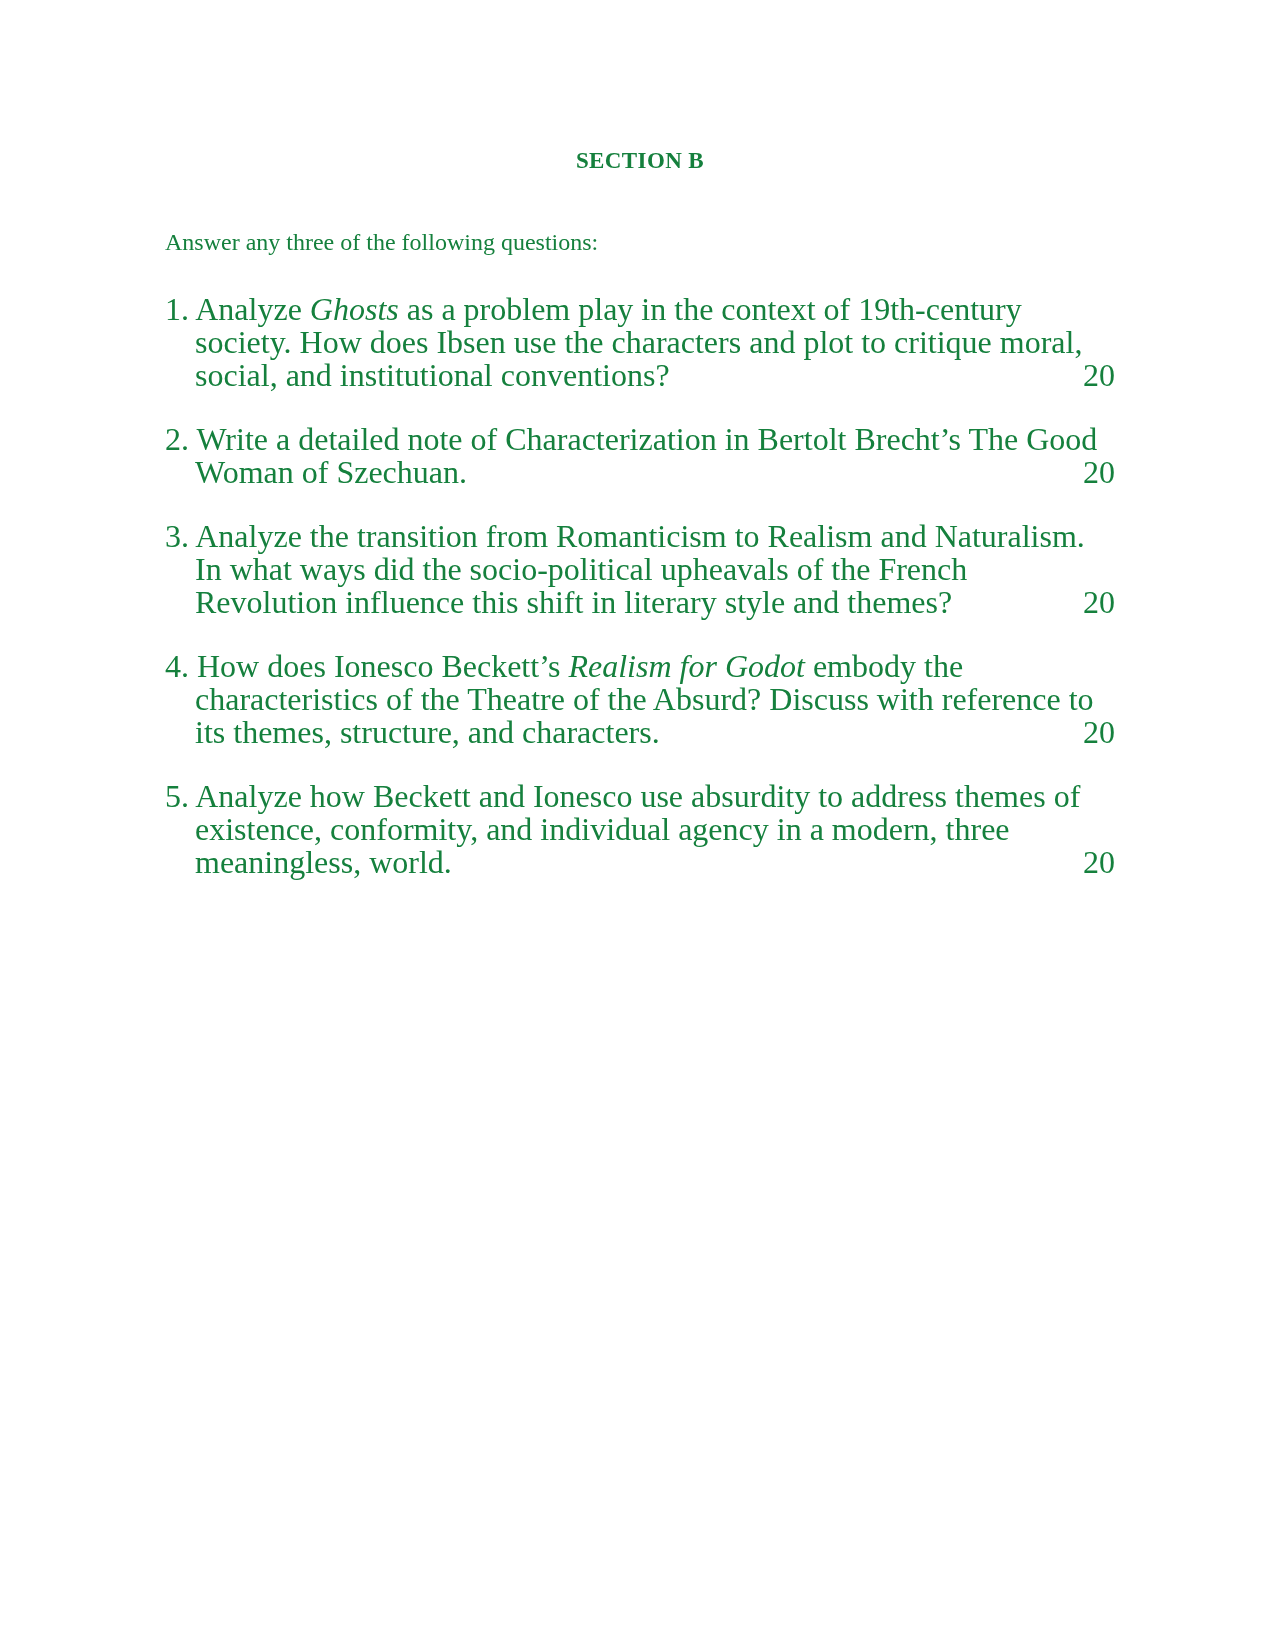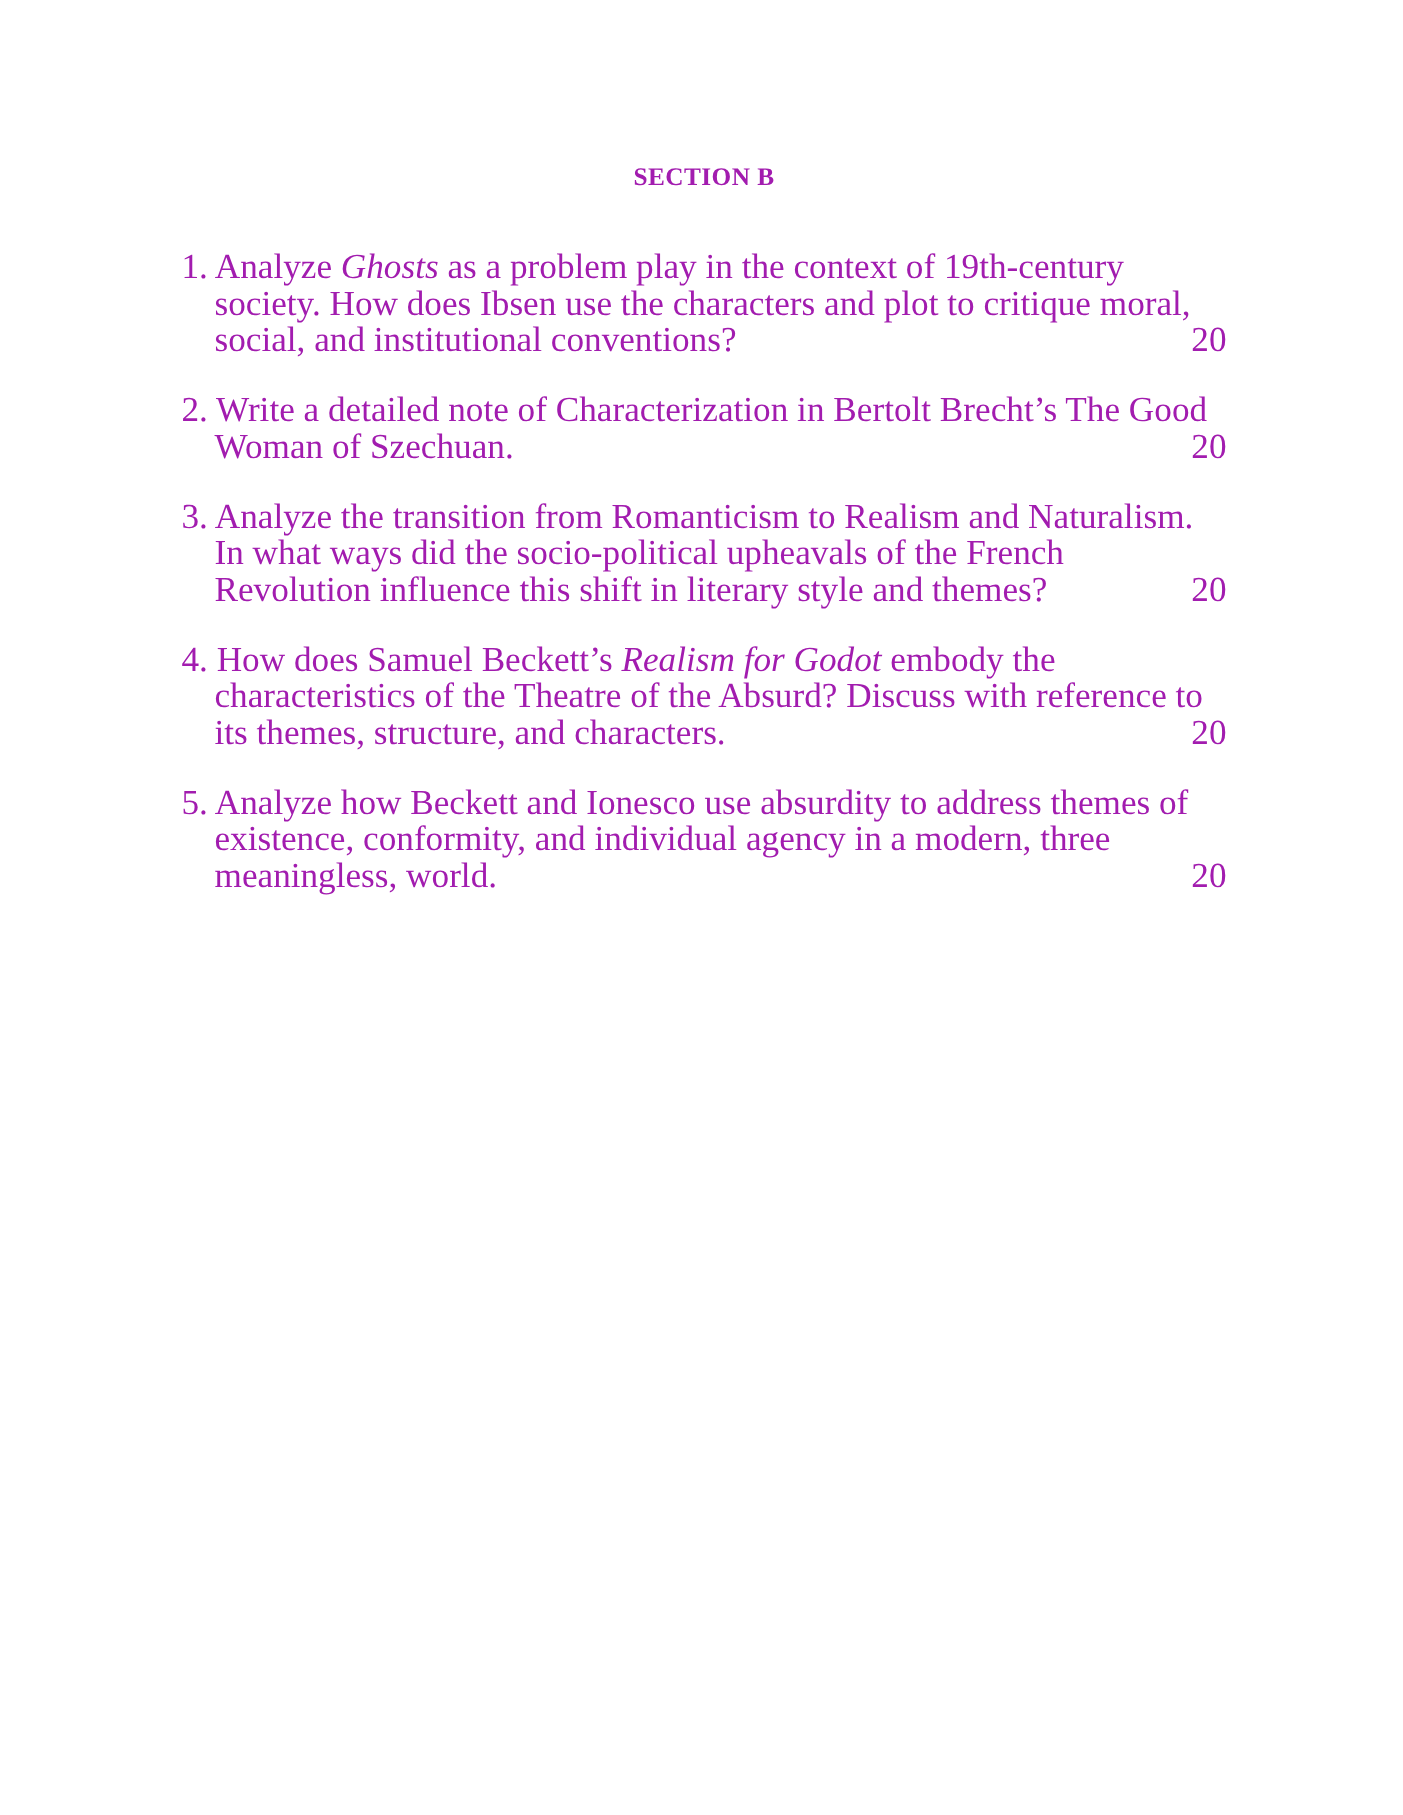--- a/index.html
+++ b/index.html
@@ -5,21 +5,21 @@
   html, body {
     margin: 0;
     padding: 0;
     background: #ffffff;
   }
   .page {
     position: relative;
     width: 1275px;
     height: 1650px;
     background: #ffffff;
-    color: #a21caf;
+    color: #15803d;
     font-family: "Liberation Serif", "DejaVu Serif", serif;
     box-sizing: border-box;
     padding: 148px 160px 0 165px;
     overflow: hidden;
   }
   .section-title {
     text-align: center;
     font-weight: bold;
     font-size: 23px;
     letter-spacing: 0.4px;
@@ -48,20 +48,21 @@
     font-style: italic;
   }
 </style>
 </head>
 <body>
 
 <div class="page">
 
   <div class="section-title">SECTION B</div>
 
+  <div class="instruction">Answer any three of the following questions:</div>
 
   <div class="question">
     <span class="qnum">1.</span>
     <span>Analyze </span><span class="italic">Ghosts</span><span> as a problem play in the context of 19th-century society. How does Ibsen use the characters and plot to critique moral, social, and institutional conventions?</span>
     <span class="marks">20</span>
   </div>
 
   <div class="question">
     <span class="qnum">2.</span>
     <span>Write a detailed note of Characterization in Bertolt Brecht’s The Good Woman of Szechuan.</span>
@@ -69,21 +70,21 @@
   </div>
 
   <div class="question">
     <span class="qnum">3.</span>
     <span>Analyze the transition from Romanticism to Realism and Naturalism. In what ways did the socio-political upheavals of the French Revolution influence this shift in literary style and themes?</span>
     <span class="marks">20</span>
   </div>
 
   <div class="question">
     <span class="qnum">4.</span>
-    <span>How does Samuel Beckett’s </span><span class="italic">Realism for Godot</span><span> embody the characteristics of the Theatre of the Absurd? Discuss with reference to its themes, structure, and characters.</span>
+    <span>How does Ionesco Beckett’s </span><span class="italic">Realism for Godot</span><span> embody the characteristics of the Theatre of the Absurd? Discuss with reference to its themes, structure, and characters.</span>
     <span class="marks">20</span>
   </div>
 
   <div class="question">
     <span class="qnum">5.</span>
     <span>Analyze how Beckett and Ionesco use absurdity to address themes of existence, conformity, and individual agency in a modern, three meaningless, world.</span>
     <span class="marks">20</span>
   </div>
 
 </div>

